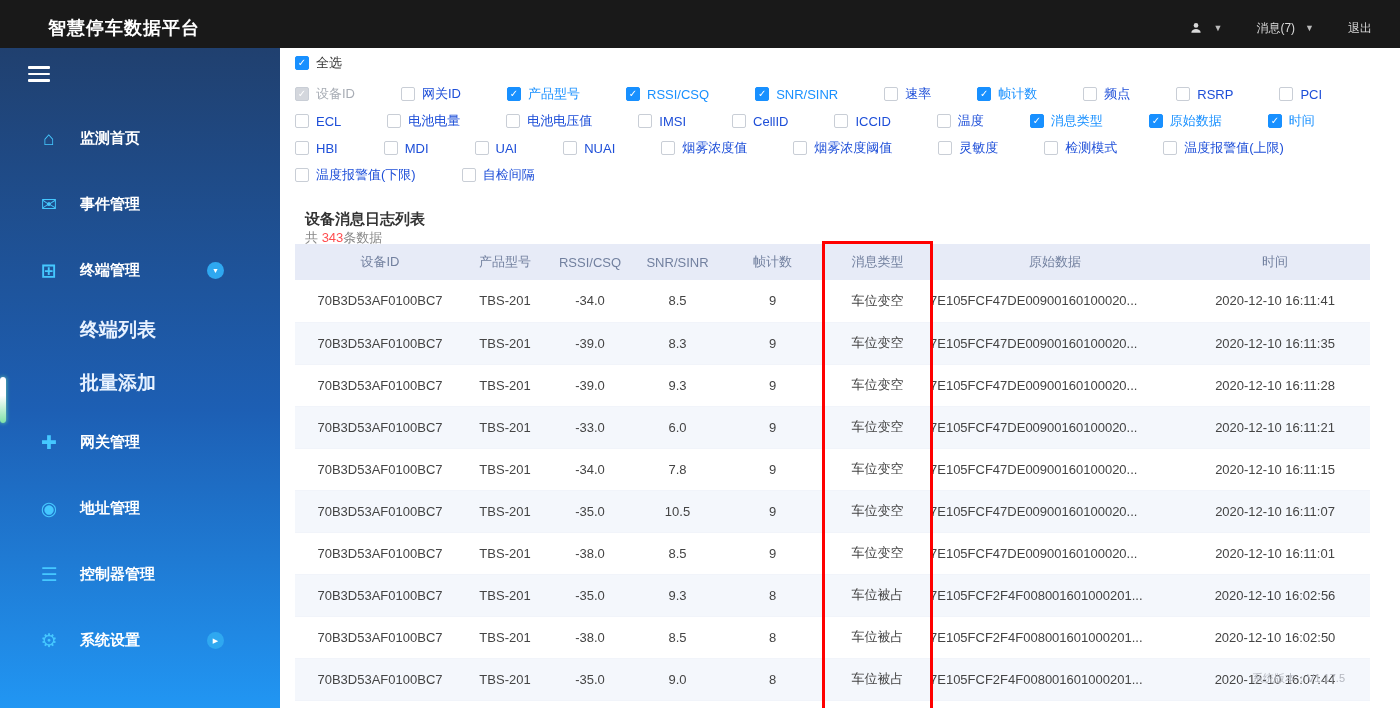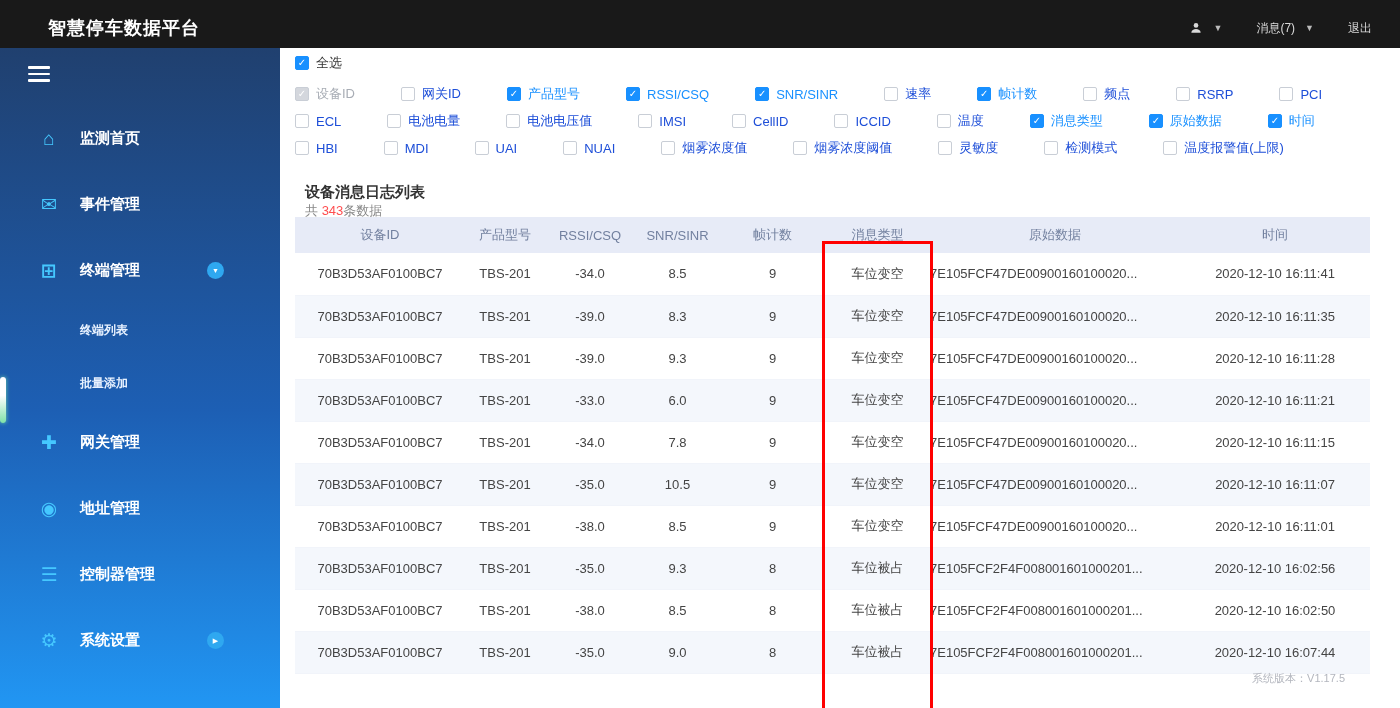--- a/index.html
+++ b/index.html
@@ -18,21 +18,21 @@
   
   .sidebar { position:absolute; top:48px; left:0; width:280px; height:660px;
              background:linear-gradient(180deg,#20406f 0%, #1d5fb4 55%, #2196f3 100%); z-index:20; }
   .hamburger { margin:18px 0 0 28px; width:24px; cursor:pointer; }
   .hamburger span { display:block; width:22px; height:2.5px; background:#fff; margin:4px 0; border-radius:1px; }
   .nav { margin-top:24px; }
   .nav-item { height:66px; display:flex; align-items:center; padding-left:36px; color:#fff;
               font-size:15px; font-weight:bold; cursor:pointer; }
   .nav-icon { width:26px; margin-right:18px; font-size:19px; color:#45c8ff; text-align:center; flex:0 0 26px; }
   .nav-sub { height:53px; display:flex; align-items:center; padding-left:80px; color:#e8f2ff;
-             font-size:12px; font-weight:bold; cursor:pointer; }
+             font-size:19px; font-weight:bold; cursor:pointer; }
   .chev { margin-left:auto; margin-right:56px; width:17px; height:17px; border-radius:50%;
           background:#2fa8f0; color:#fff; font-size:7px; display:flex; align-items:center;
           justify-content:center; cursor:pointer; }
   .scroll-indicator { position:absolute; left:0; top:377px; width:6px; height:46px; border-radius:3px;
           background:linear-gradient(#ffffff 40%, #7ee2a8); box-shadow:0 0 4px rgba(120,230,170,.9); z-index:40; }
 
   
   .main { position:absolute; top:48px; left:280px; width:1120px; height:660px; background:#fff;
           padding:5px 15px 0 15px; overflow:hidden; }
 
@@ -269,20 +269,30 @@
           <span class="cb"></span>
           <span class="lbl">灵敏度</span>
         </label>
         <label class="opt">
           <span class="cb"></span>
           <span class="lbl">检测模式</span>
         </label>
         <label class="opt">
           <span class="cb"></span>
           <span class="lbl">温度报警值(上限)</span>
+        </label>
+      </div>
+      <div class="filter-row">
+        <label class="opt">
+          <span class="cb"></span>
+          <span class="lbl">温度报警值(下限)</span>
+        </label>
+        <label class="opt">
+          <span class="cb"></span>
+          <span class="lbl">自检间隔</span>
         </label>
       </div>
     </div>
 
   <div class="list-title-row">
     <span class="list-title">设备消息日志列表</span>
     <span class="list-count">
       <span>共 </span><span class="num">343</span><span>条数据</span>
     </span>
   </div>

